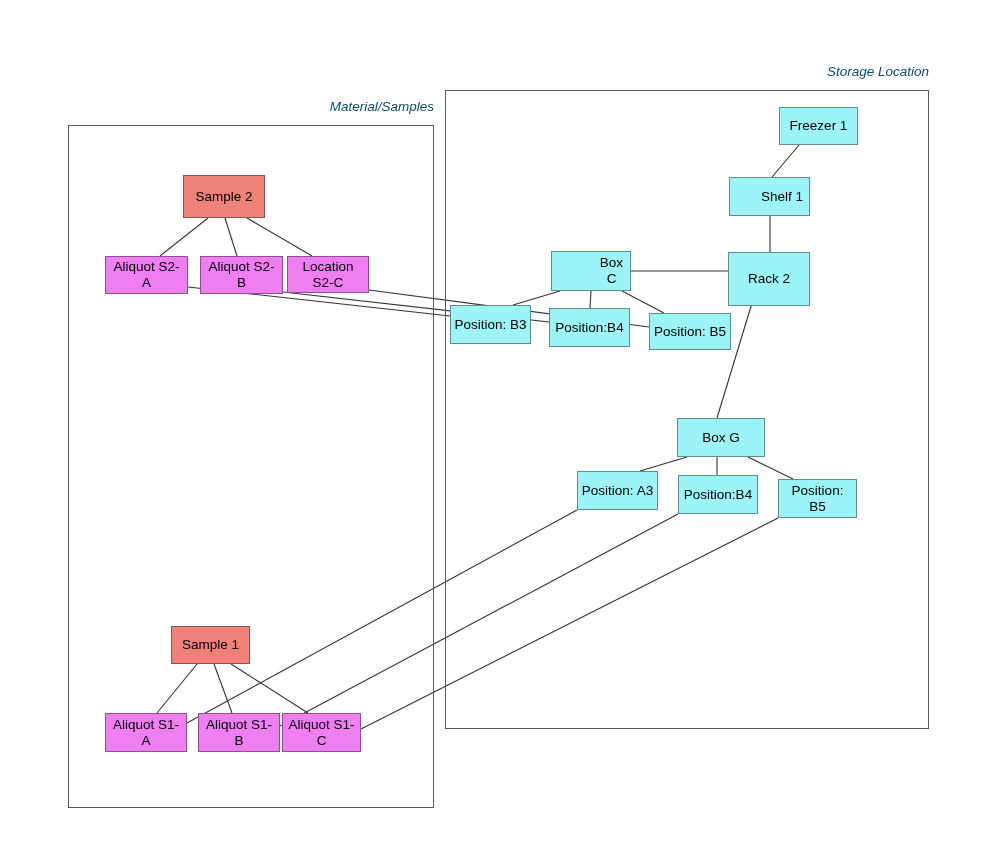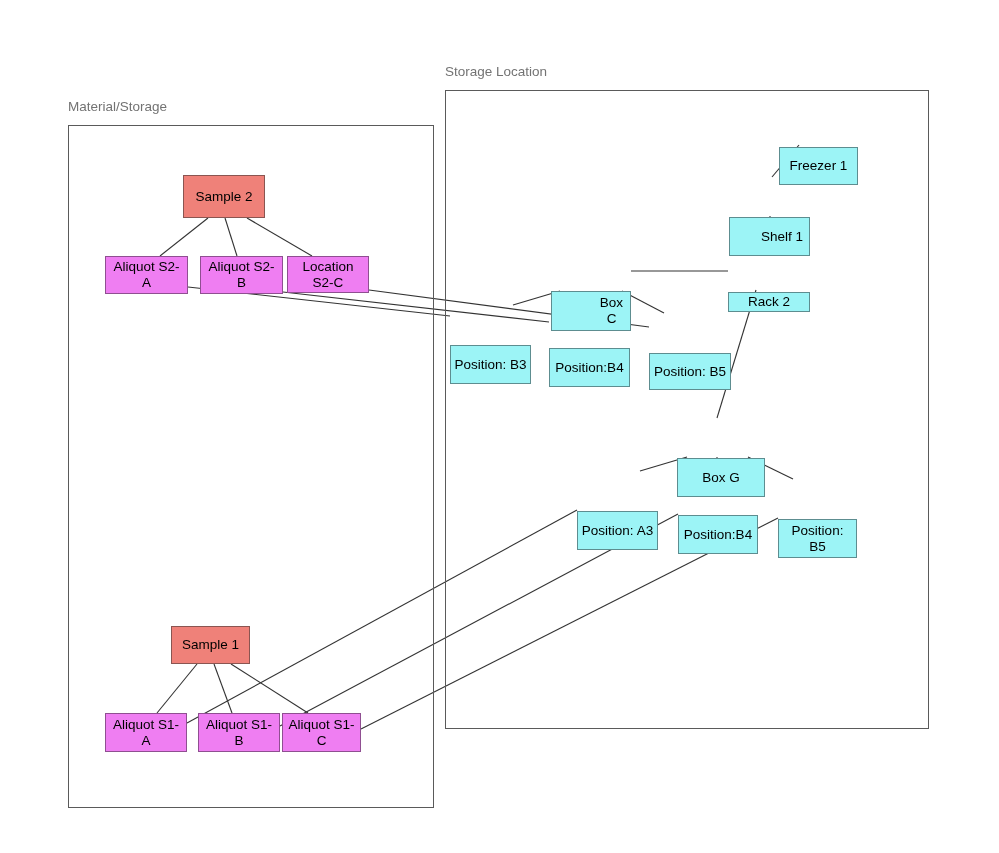--- a/index.html
+++ b/index.html
@@ -27,23 +27,24 @@
   }
   .group-box {
     position: absolute;
     border: 1.4px solid #5a5a5a;
     background: transparent;
     box-sizing: border-box;
   }
   .group-title {
     position: absolute;
     font-size: 13.5px;
-    color: #737373;
-    text-align: left;
+    color: #0c4a6e;
+    text-align: right;
     white-space: nowrap;
+    font-style: italic;
   }
   .node {
     position: absolute;
     box-sizing: border-box;
     border: 1.3px solid #5d6b6e;
     display: flex;
     align-items: center;
     justify-content: center;
     text-align: center;
     font-size: 13.5px;
@@ -55,21 +56,20 @@
     background: #ef8179;
     border-color: #8a5551;
   }
   .node.aliquot {
     background: #ef7ef2;
     border-color: #8f4f91;
   }
   .node.storage {
     background: #9cf4f6;
     border-color: #5d8d90;
-    margin-top: 40px;
   }
 </style>
 </head>
 <body>
 
 <div id="canvas">
   <svg id="edge-layer" viewBox="0 0 999 853" xmlns="http://www.w3.org/2000/svg">
       <line x1="208" y1="218" x2="160" y2="256" stroke="#333333" stroke-width="1.1"></line>
       <line x1="225" y1="218" x2="237" y2="256" stroke="#333333" stroke-width="1.1"></line>
       <line x1="247" y1="218" x2="312" y2="256" stroke="#333333" stroke-width="1.1"></line>
@@ -88,21 +88,21 @@
       <line x1="756" y1="290" x2="717" y2="418" stroke="#333333" stroke-width="1.1"></line>
       <line x1="560" y1="291" x2="513" y2="305" stroke="#333333" stroke-width="1.1"></line>
       <line x1="591" y1="291" x2="590" y2="308" stroke="#333333" stroke-width="1.1"></line>
       <line x1="622" y1="291" x2="664" y2="313" stroke="#333333" stroke-width="1.1"></line>
       <line x1="687" y1="457" x2="640" y2="471" stroke="#333333" stroke-width="1.1"></line>
       <line x1="717" y1="457" x2="717" y2="475" stroke="#333333" stroke-width="1.1"></line>
       <line x1="748" y1="457" x2="793" y2="479" stroke="#333333" stroke-width="1.1"></line>
     </svg>
   <div id="group-layer">
       <div class="group-box" style="left: 68px; top: 125px; width: 366px; height: 683px;"></div>
-      <div class="group-title" style="left: 68px; top: 99px; width: 366px;">Material/Storage</div>
+      <div class="group-title" style="left: 68px; top: 99px; width: 366px;">Material/Samples</div>
       <div class="group-box" style="left: 445px; top: 90px; width: 484px; height: 639px;"></div>
       <div class="group-title" style="left: 445px; top: 64px; width: 484px;">Storage Location</div>
     </div>
   <div id="node-layer">
       <div class="node sample" style="left: 183px; top: 175px; width: 82px; height: 43px;">
         <span>Sample 2</span>
       </div>
       <div class="node aliquot" style="left: 105px; top: 256px; width: 83px; height: 38px;">
         <span>Aliquot S2-A</span>
       </div>
@@ -123,21 +123,21 @@
       </div>
       <div class="node aliquot" style="left: 282px; top: 713px; width: 79px; height: 39px;">
         <span>Aliquot S1-C</span>
       </div>
       <div class="node storage" style="left: 779px; top: 107px; width: 79px; height: 38px;">
         <span>Freezer 1</span>
       </div>
       <div class="node storage" style="left: 729px; top: 177px; width: 81px; height: 39px; padding-left: 28px;">
         <span>Shelf 1</span>
       </div>
-      <div class="node storage" style="left: 728px; top: 252px; width: 82px; height: 20px;">
+      <div class="node storage" style="left: 728px; top: 252px; width: 82px; height: 54px;">
         <span>Rack 2</span>
       </div>
       <div class="node storage" style="left: 551px; top: 251px; width: 80px; height: 40px; padding-left: 44px;">
         <span>Box C</span>
       </div>
       <div class="node storage" style="left: 450px; top: 305px; width: 81px; height: 39px;">
         <span>Position: B3</span>
       </div>
       <div class="node storage" style="left: 549px; top: 308px; width: 81px; height: 39px;">
         <span>Position:B4</span>

